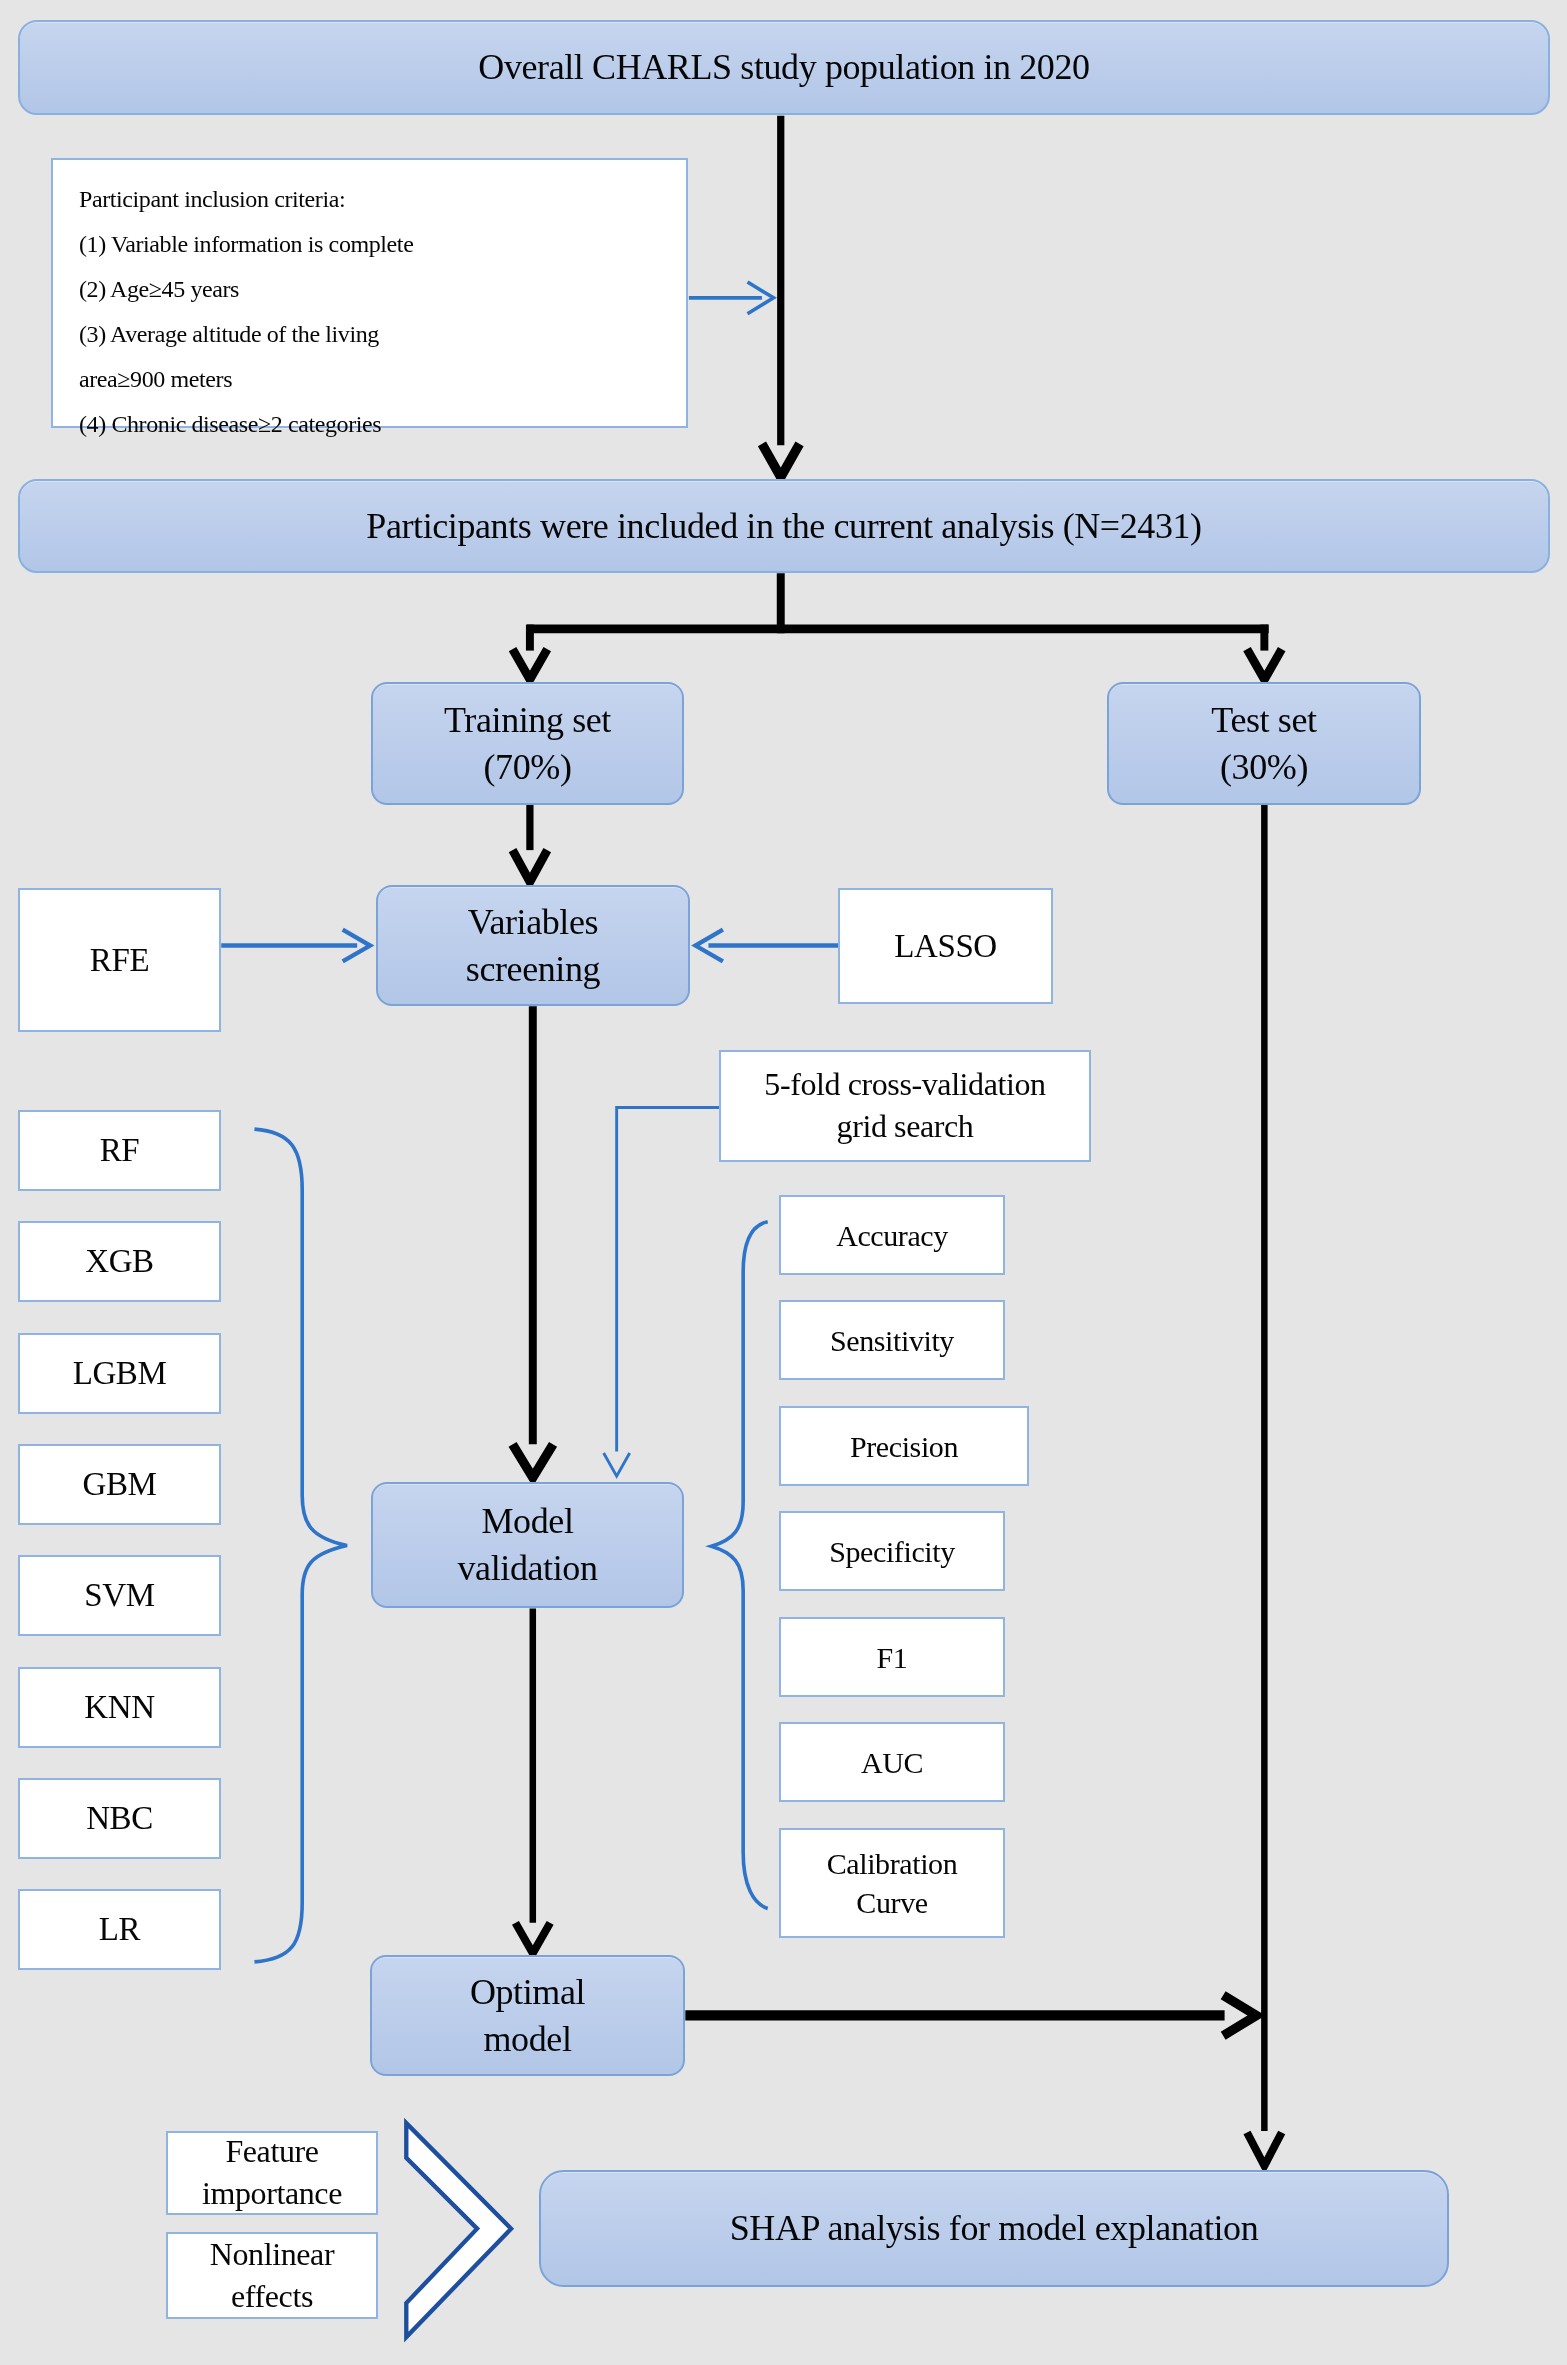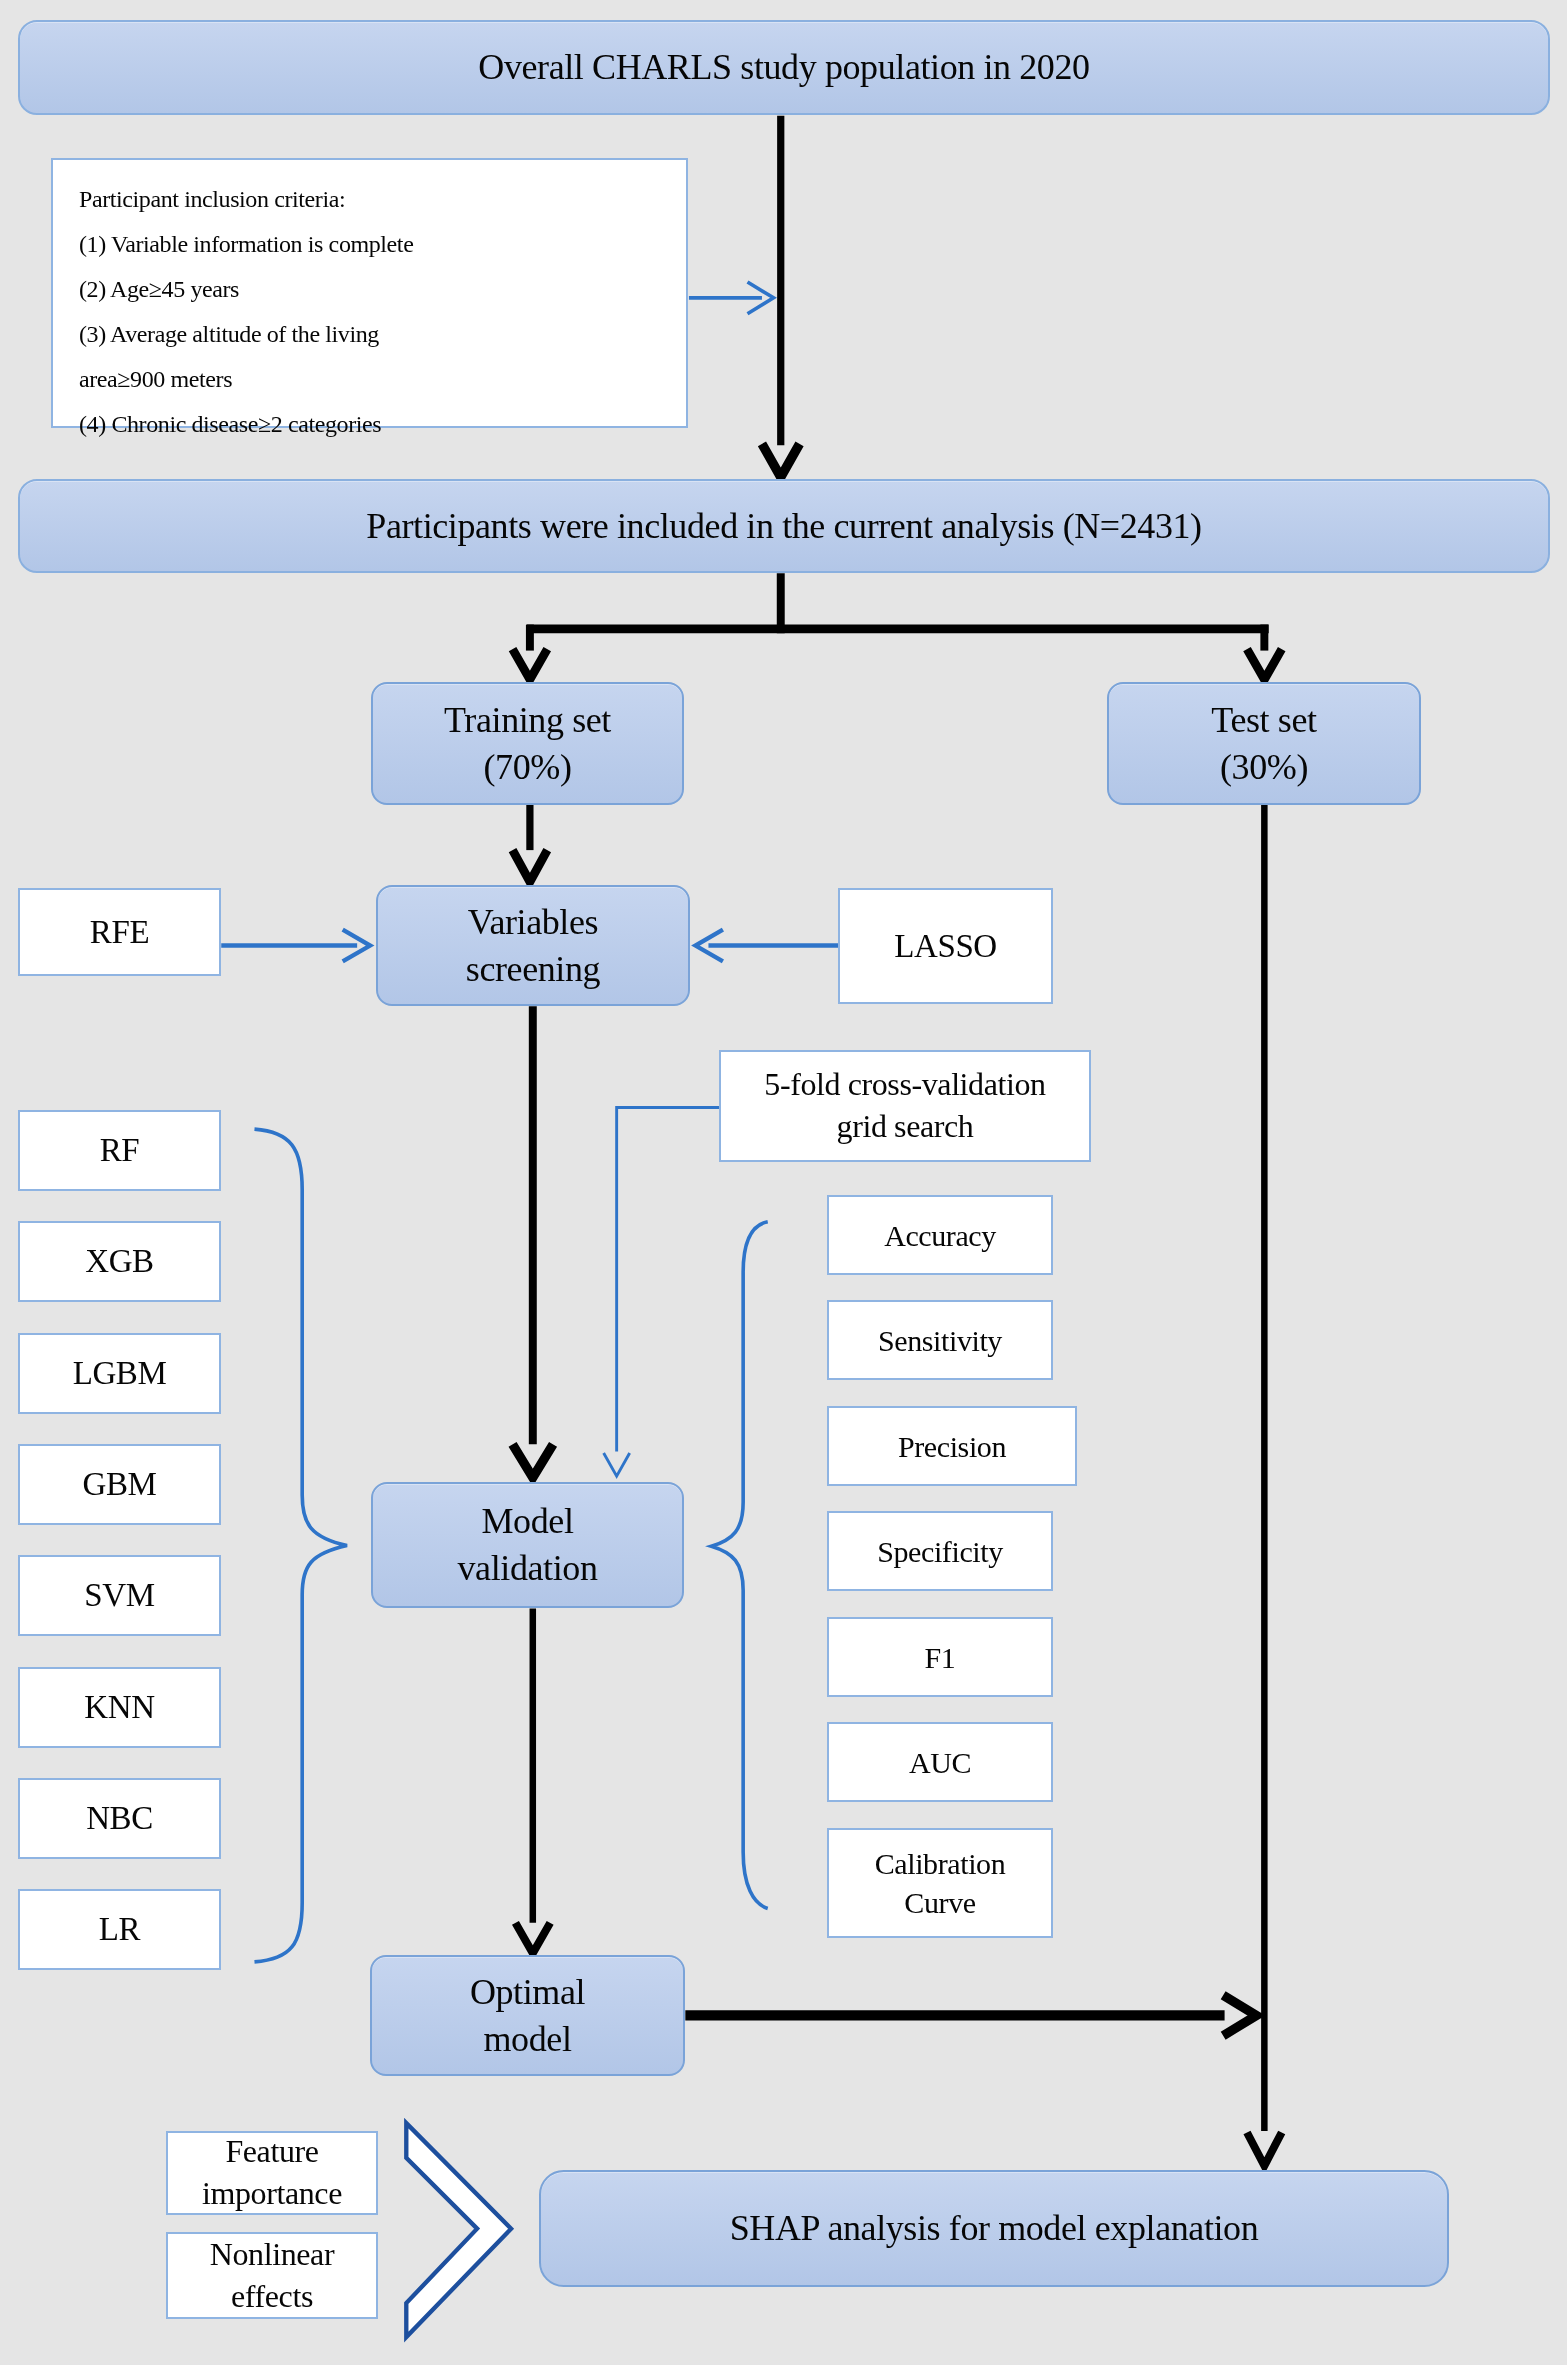--- a/index.html
+++ b/index.html
@@ -30,21 +30,21 @@
   .b span{white-space:pre-line;line-height:1.3;display:block;}
   .blue{
     background:linear-gradient(180deg,var(--box-fill-light) 0%,var(--box-fill) 100%);
     border:2.9px solid var(--box-border);border-radius:16px;
     box-shadow:inset 0 0.7px 0 rgba(255,255,255,.45);
   }
   .bar{border-radius:19px;border-width:2.2px;border-color:var(--bar-border);}
   .white{background:#ffffff;border:2.9px solid var(--white-box-border);}
   .f50{font-size:36px;}
   .f46{font-size:33px;}
-  .f42{font-size:30px;margin-left:48px;}
+  .f42{font-size:30px;}
   .f40{font-size:32px;}
   .criteria{
     justify-content:flex-start;align-items:flex-start;text-align:left;
     padding:17.3px 26px;font-size:24px;
   }
   .criteria span{line-height:45px;white-space:pre-line;}
 </style>
 </head>
 <body>
 
@@ -116,21 +116,21 @@
   <div class="b blue f50" style="left:371px;top:682px;width:313px;height:123px">
     <span>Training set
 (70%)</span>
   </div>
 
   <div class="b blue f50" style="left:1107px;top:682px;width:314px;height:123px">
     <span>Test set
 (30%)</span>
   </div>
 
-  <div class="b white f46" style="left:18px;top:888px;width:203px;height:88px">
+  <div class="b white f46" style="left:18px;top:888px;width:203px;height:144px">
     <span>RFE</span>
   </div>
 
   <div class="b blue f50" style="left:376px;top:885px;width:314px;height:121px">
     <span>Variables
 screening</span>
   </div>
 
   <div class="b white f46" style="left:838px;top:888px;width:215px;height:116px">
     <span>LASSO</span>

